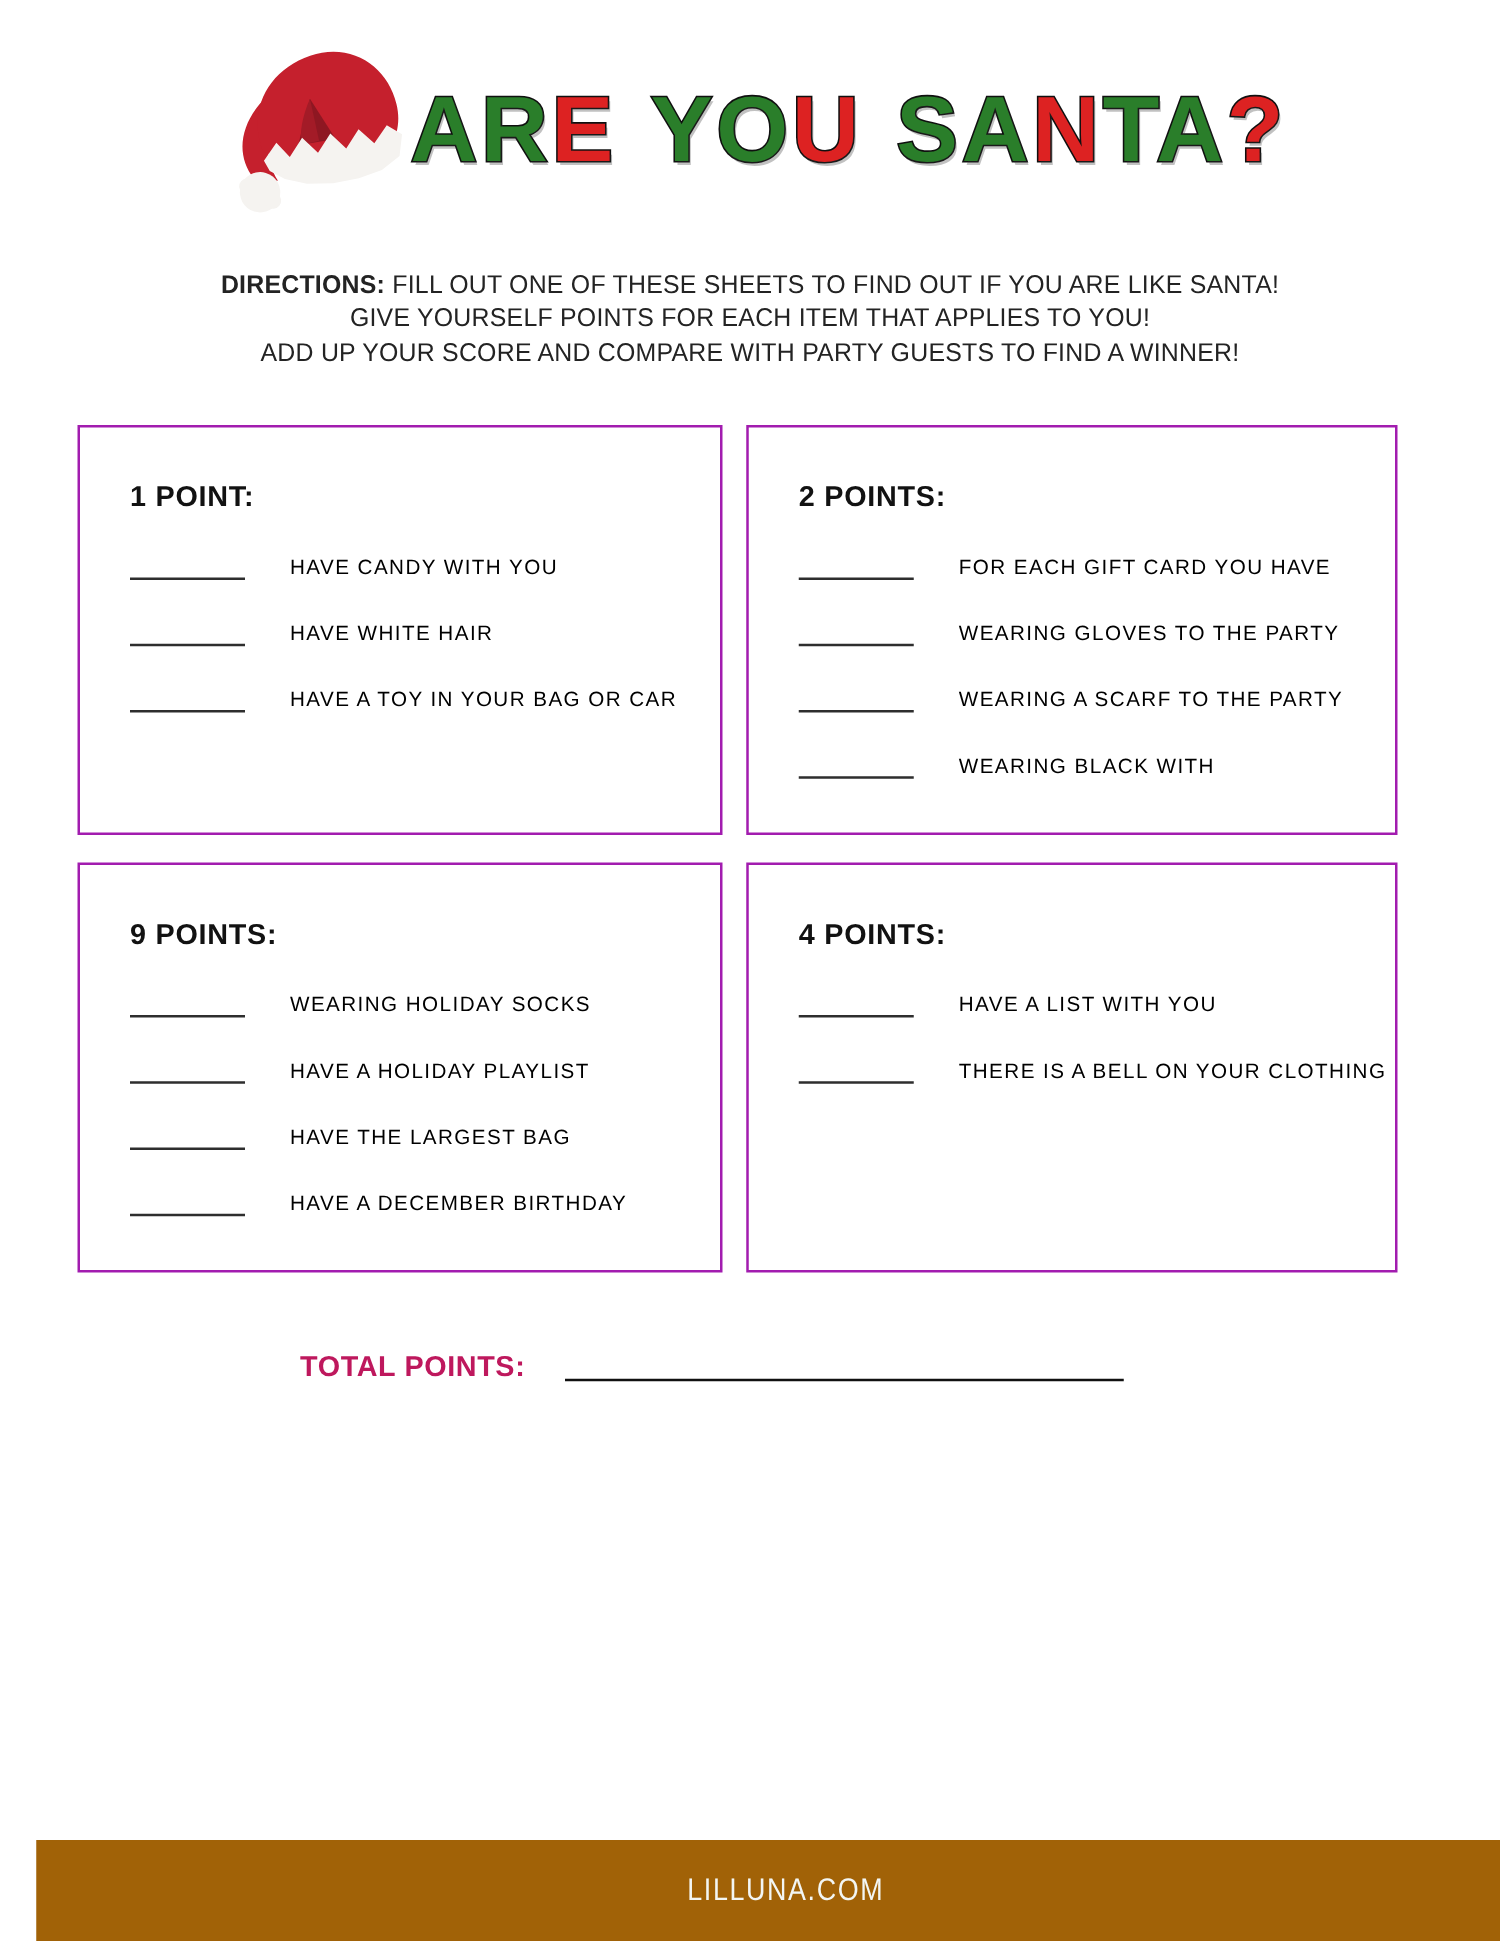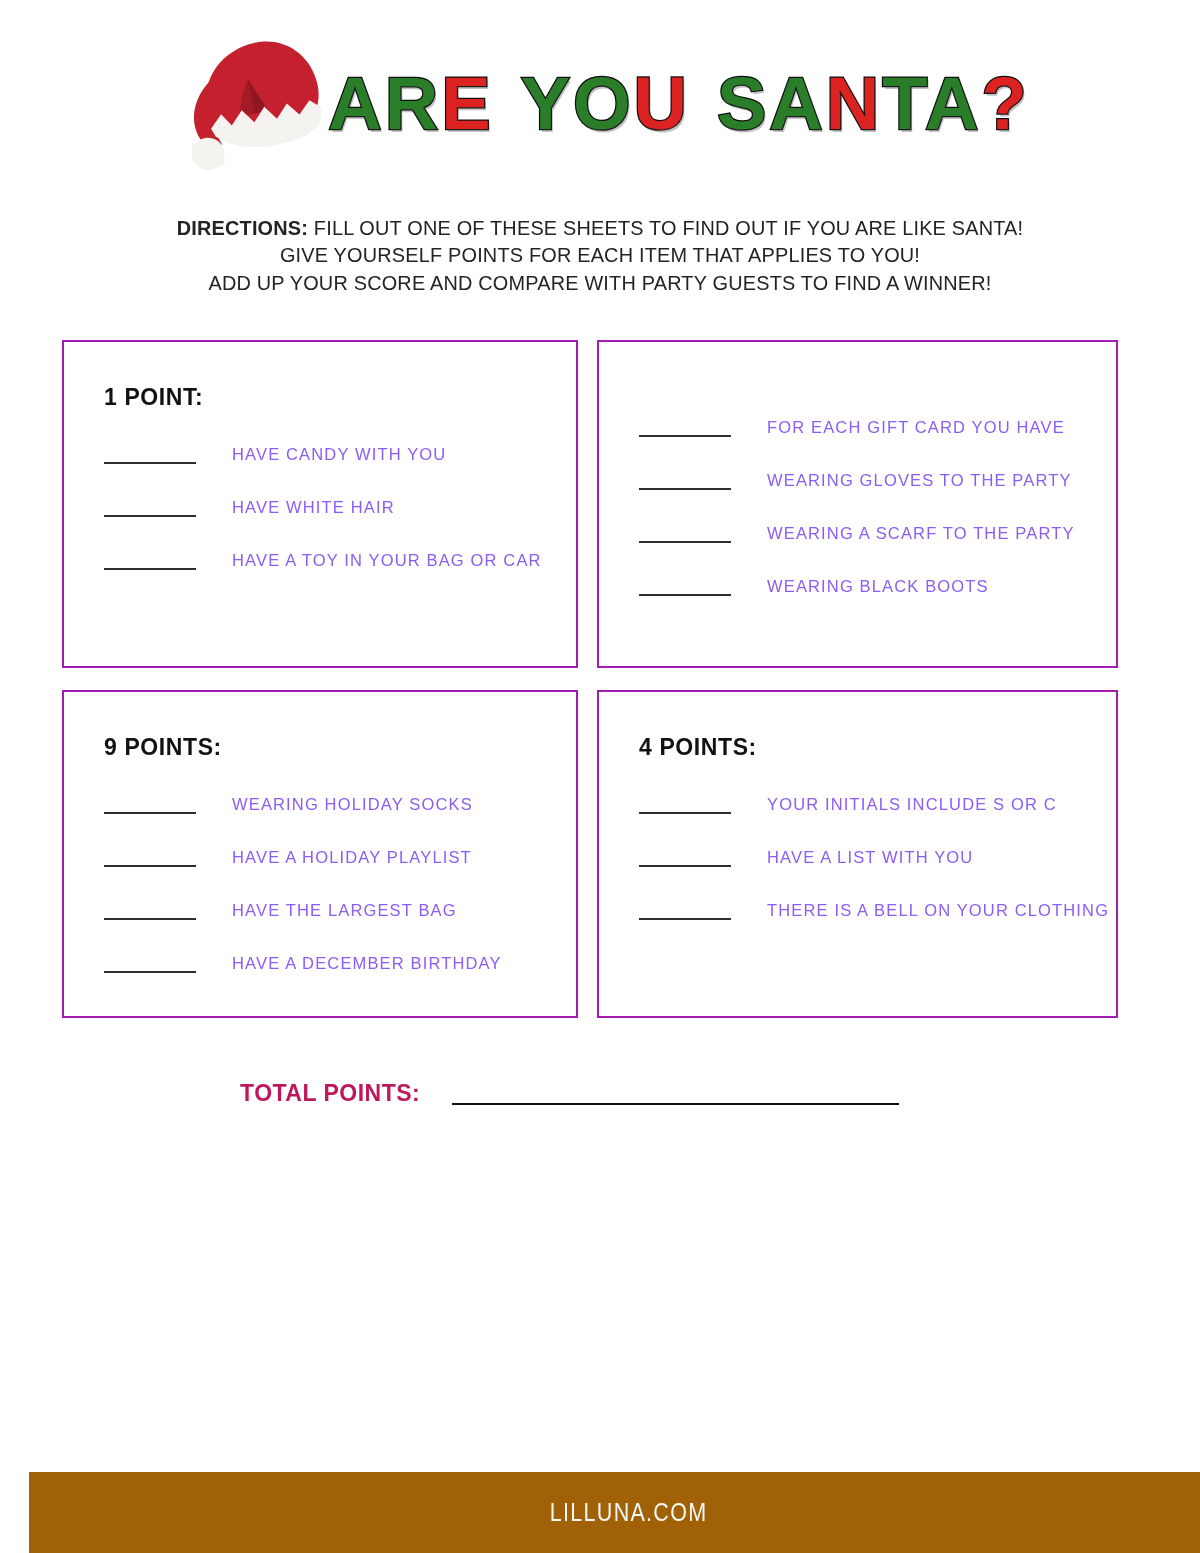--- a/index.html
+++ b/index.html
@@ -44,21 +44,21 @@
   }
   .box-heading {
     font-size:23px; font-weight:bold; color:#121212; letter-spacing:0.6px;
   }
   .row { display:flex; align-items:flex-end; margin-top:33px; height:20px; }
   .blank {
     width:92px; height:14px; flex:0 0 auto;
     border-bottom:2px solid #2e2e2e;
   }
   .item-label {
-    margin-left:36px; font-size:16.5px; color:#8b5cf6;
+    margin-left:36px; font-size:16.5px; color:#000000;
     letter-spacing:1.15px; line-height:1; padding-bottom:1px;
     white-space:nowrap;
   }
 
   
   .total { display:flex; align-items:flex-end; margin:64px 0 0 240px; }
   .total-label { font-size:23px; font-weight:bold; color:#be185d; letter-spacing:0.5px; line-height:1; }
   .total-line { width:447px; height:16px; border-bottom:2.5px solid #111; margin-left:32px; }
 
   
@@ -115,35 +115,36 @@
       <span class="blank"></span>
       <span class="item-label">HAVE WHITE HAIR</span>
     </div>
     <div class="row">
       <span class="blank"></span>
       <span class="item-label">HAVE A TOY IN YOUR BAG OR CAR</span>
     </div>
   </div>
 
   <div class="box">
+    <div class="box-heading">2 POINTS:</div>
     <div class="row">
       <span class="blank"></span>
       <span class="item-label">FOR EACH GIFT CARD YOU HAVE</span>
     </div>
     <div class="row">
       <span class="blank"></span>
       <span class="item-label">WEARING GLOVES TO THE PARTY</span>
     </div>
     <div class="row">
       <span class="blank"></span>
       <span class="item-label">WEARING A SCARF TO THE PARTY</span>
     </div>
     <div class="row">
       <span class="blank"></span>
-      <span class="item-label">WEARING BLACK BOOTS</span>
+      <span class="item-label">WEARING BLACK WITH</span>
     </div>
   </div>
 
   <div class="box">
     <div class="box-heading">9 POINTS:</div>
     <div class="row">
       <span class="blank"></span>
       <span class="item-label">WEARING HOLIDAY SOCKS</span>
     </div>
     <div class="row">
@@ -157,24 +158,20 @@
     <div class="row">
       <span class="blank"></span>
       <span class="item-label">HAVE A DECEMBER BIRTHDAY</span>
     </div>
   </div>
 
   <div class="box">
     <div class="box-heading">4 POINTS:</div>
     <div class="row">
       <span class="blank"></span>
-      <span class="item-label">YOUR INITIALS INCLUDE S OR C</span>
-    </div>
-    <div class="row">
-      <span class="blank"></span>
       <span class="item-label">HAVE A LIST WITH YOU</span>
     </div>
     <div class="row">
       <span class="blank"></span>
       <span class="item-label">THERE IS A BELL ON YOUR CLOTHING</span>
     </div>
   </div>
 
 </div>
 

